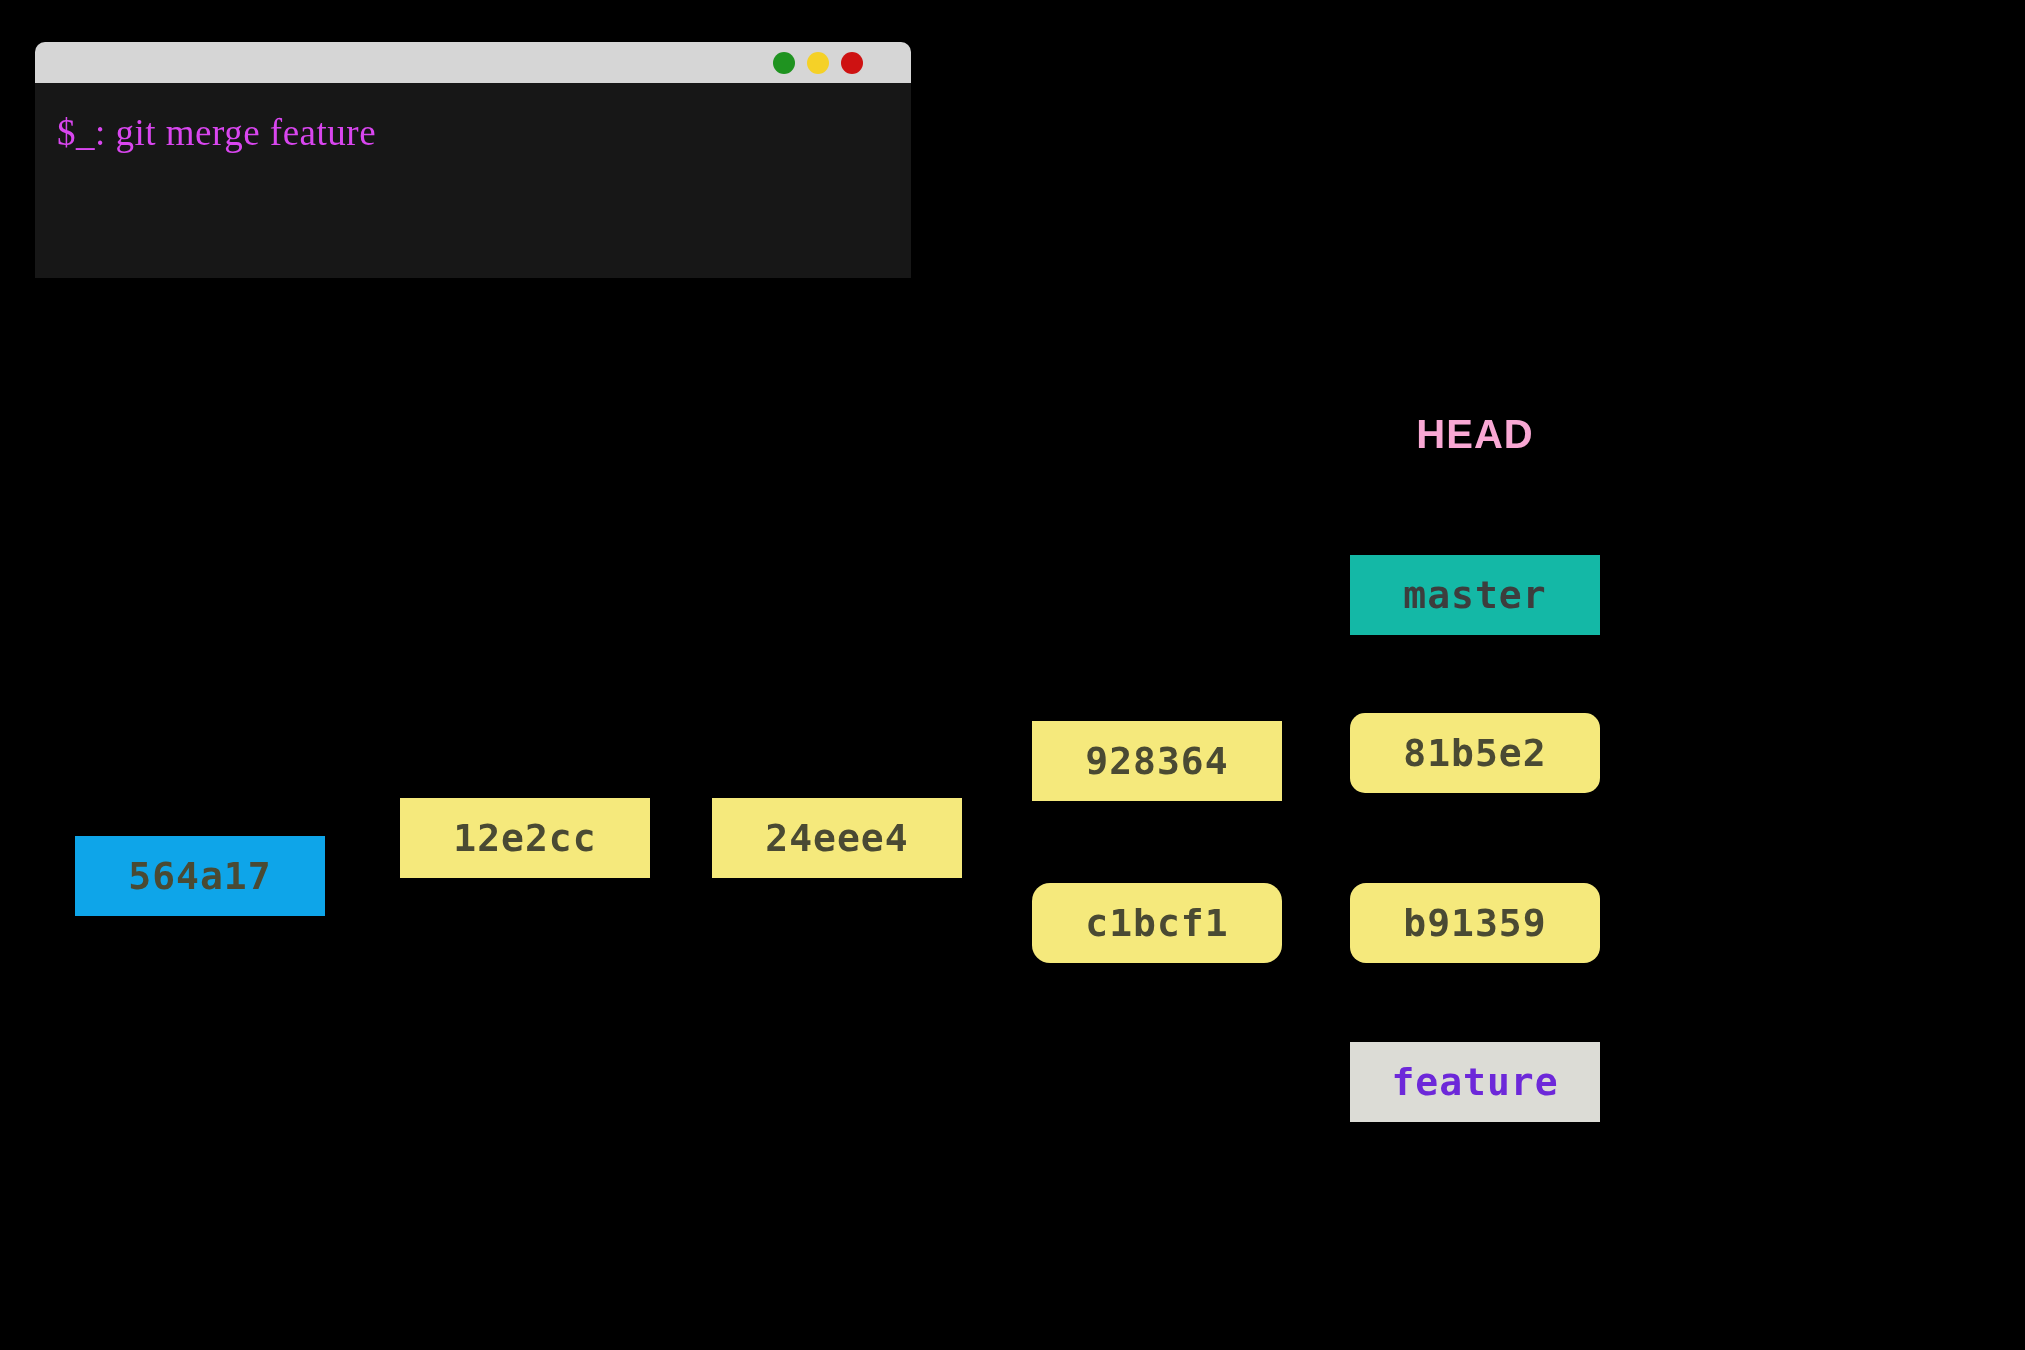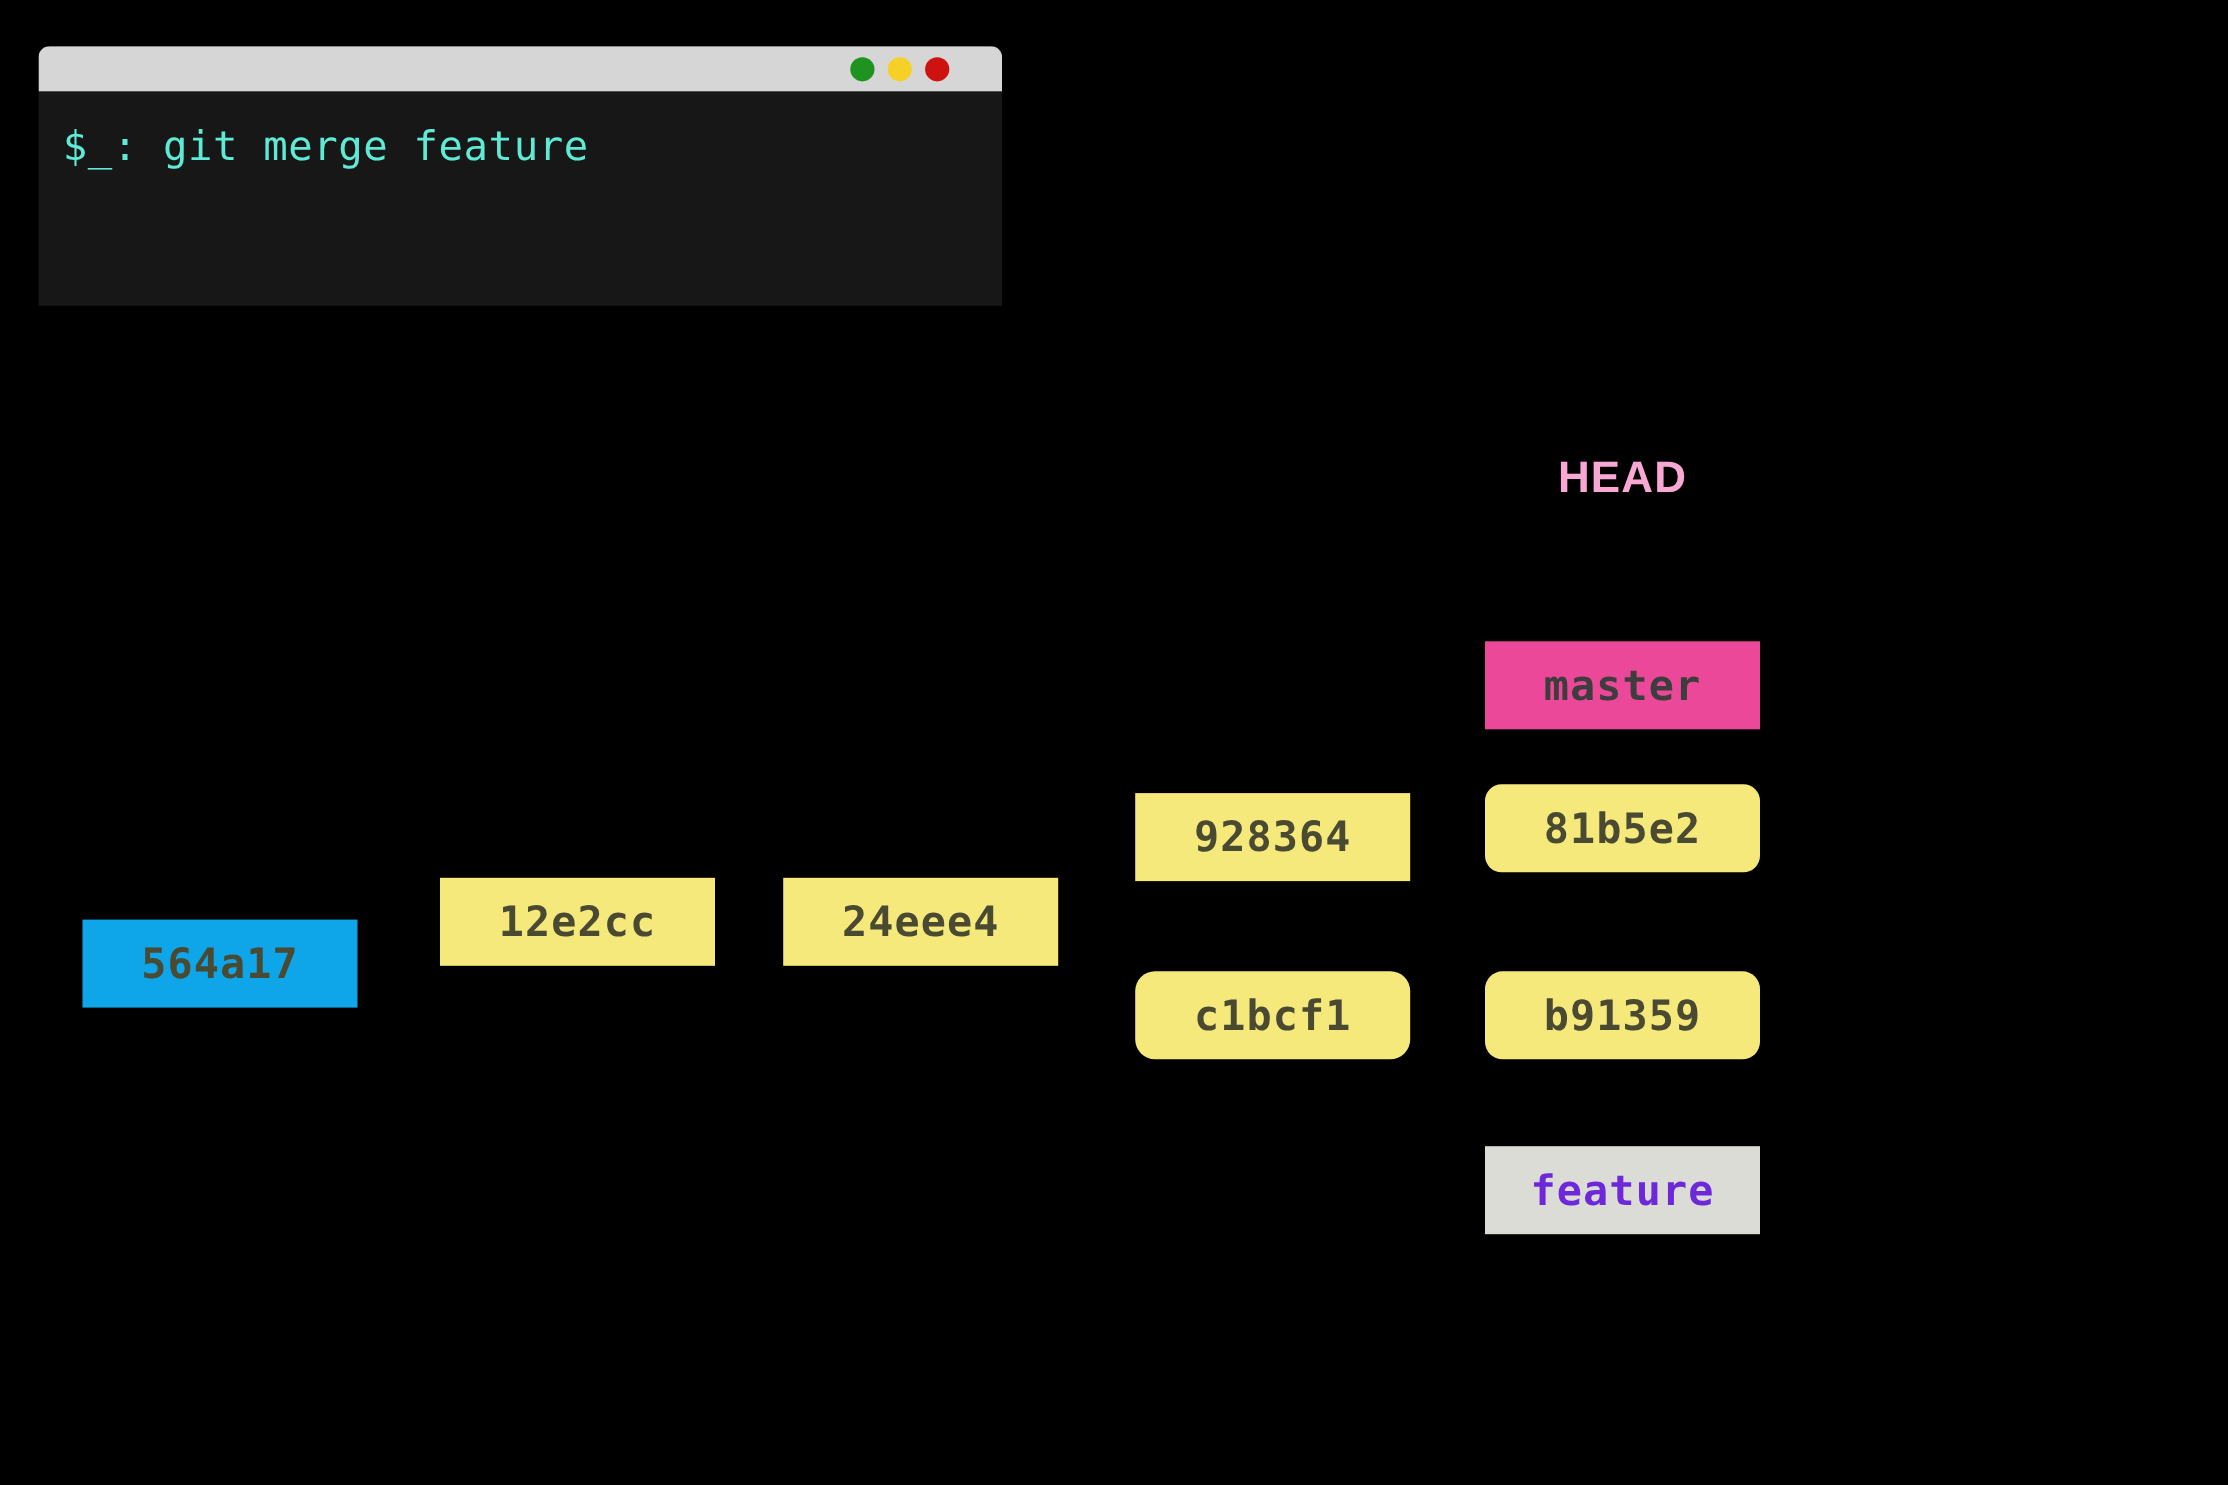--- a/index.html
+++ b/index.html
@@ -76,27 +76,27 @@
 
   <div class="terminal" style="background-color: rgb(23, 23, 23);">
     <div class="titlebar" style="background-color: rgb(214, 214, 214);">
       <div class="lights">
         <span class="light" style="background-color: rgb(31, 147, 32);"></span>
         <span class="light" style="background-color: rgb(245, 209, 39);"></span>
         <span class="light" style="background-color: rgb(206, 18, 18);"></span>
       </div>
     </div>
     <div class="term-body">
-      <div class="term-line" style="color: #5eead4;">$_: git merge feature</div>
+      <div class="term-line" style="color: #d946ef; font-family: Liberation Serif, serif;">$_: git merge feature</div>
     </div>
   </div>
 
   <div class="head-label" style="color: #f9a8d4;">HEAD</div>
 
-  <div class="node" style="left: 1350px; top: 583px; background-color: #ec4899; color: rgb(61, 61, 61);">master</div>
+  <div class="node" style="left: 1350px; top: 555px; background-color: #14b8a6; color: rgb(61, 61, 61);">master</div>
 
   <div class="node" style="left: 1350px; top: 1042px; background-color: rgb(220, 220, 214); color: #6d28d9;">feature</div>
 
   <div class="node" style="left: 75px; top: 836px; background-color: #0ea5e9; color: rgb(74, 74, 51);">564a17</div>
 
   <div class="node" style="left: 400px; top: 798px; background-color: rgb(245, 233, 124); color: rgb(74, 74, 51);">12e2cc</div>
 
   <div class="node" style="left: 712px; top: 798px; background-color: rgb(245, 233, 124); color: rgb(74, 74, 51);">24eee4</div>
 
   <div class="node" style="left: 1032px; top: 721px; background-color: rgb(245, 233, 124); color: rgb(74, 74, 51);">928364</div>

